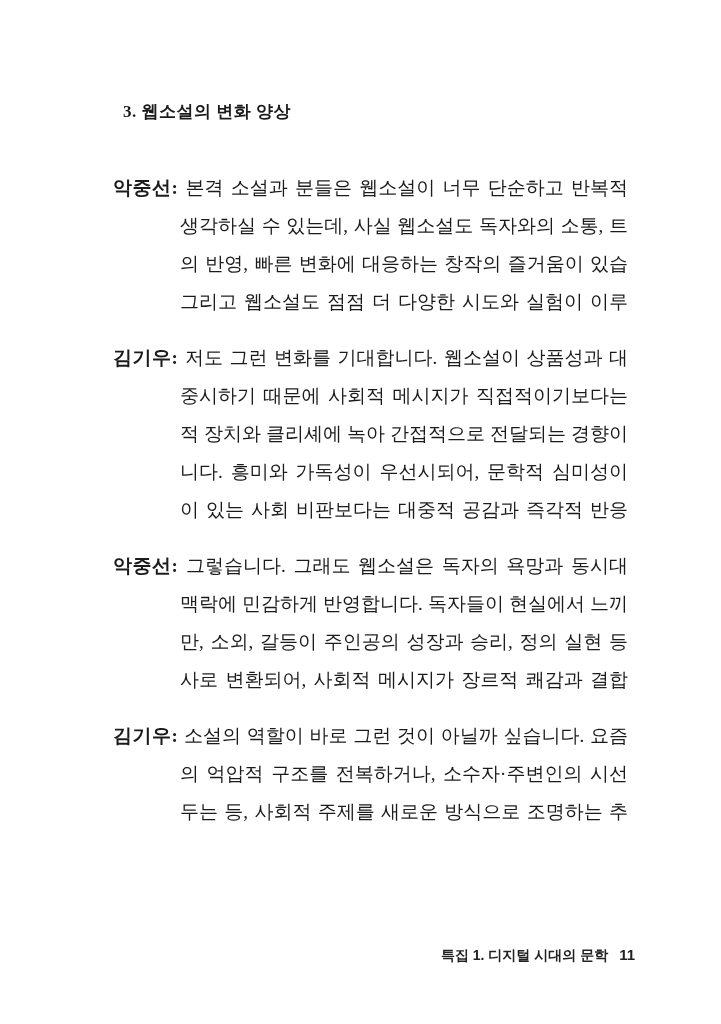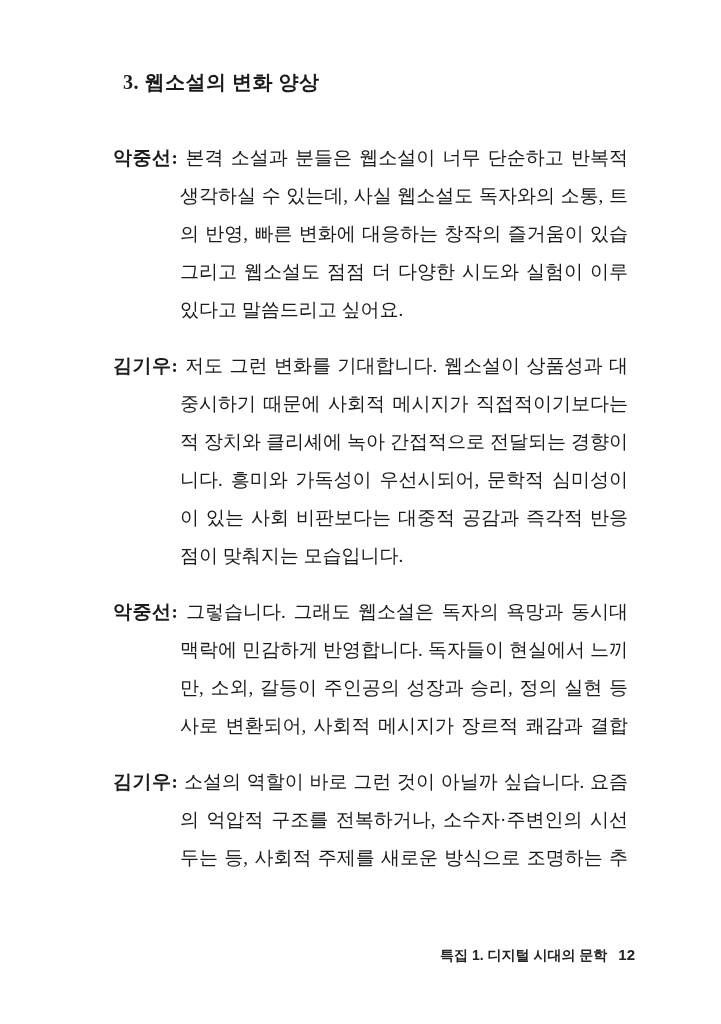--- a/index.html
+++ b/index.html
@@ -11,23 +11,23 @@
     position: relative;
     width: 721px;
     height: 1024px;
     margin: 0 auto;
     background: #ffffff;
     color: #1b1b1b;
     overflow: hidden;
   }
   .heading {
     margin: 0;
-    padding-top: 68px;
+    padding-top: 98px;
     margin-left: 123px;
-    font-size: 20px;
+    font-size: 17px;
     line-height: 28px;
     font-weight: bold;
     letter-spacing: 0.5px;
   }
   .dialogue {
     margin-top: 43px;
   }
   .para {
     margin: 0 93px 18px 113px;
     font-size: 19px;
@@ -68,45 +68,43 @@
 
   <h1 class="heading">3. 웹소설의 변화 양상</h1>
 
   <div class="dialogue">
 
     <div class="para">
       <div class="line first"><span class="speaker">악중선:</span> <span>본격 소설과 분들은 웹소설이 너무 단순하고 반복적이라고</span></div>
       <div class="line cont">생각하실 수 있는데, 사실 웹소설도 독자와의 소통, 트렌드</div>
       <div class="line cont">의 반영, 빠른 변화에 대응하는 창작의 즐거움이 있습니다.</div>
       <div class="line cont">그리고 웹소설도 점점 더 다양한 시도와 실험이 이루어지고</div>
-      <div class="line cont last">있다고 말씀드리고 싶어요.</div>
     </div>
 
     <div class="para">
       <div class="line first"><span class="speaker">김기우:</span> <span>저도 그런 변화를 기대합니다. 웹소설이 상품성과 대중성을</span></div>
       <div class="line cont">중시하기 때문에 사회적 메시지가 직접적이기보다는 장르</div>
       <div class="line cont">적 장치와 클리셰에 녹아 간접적으로 전달되는 경향이 있습</div>
       <div class="line cont">니다. 흥미와 가독성이 우선시되어, 문학적 심미성이나 깊</div>
       <div class="line cont">이 있는 사회 비판보다는 대중적 공감과 즉각적 반응에 초</div>
-      <div class="line cont last">점이 맞춰지는 모습입니다.</div>
     </div>
 
     <div class="para">
       <div class="line first"><span class="speaker">악중선:</span> <span>그렇습니다. 그래도 웹소설은 독자의 욕망과 동시대 사회적</span></div>
       <div class="line cont">맥락에 민감하게 반영합니다. 독자들이 현실에서 느끼는 불</div>
       <div class="line cont">만, 소외, 갈등이 주인공의 성장과 승리, 정의 실현 등의 서</div>
       <div class="line cont">사로 변환되어, 사회적 메시지가 장르적 쾌감과 결합해 자</div>
     </div>
 
     <div class="para">
       <div class="line first"><span class="speaker">김기우:</span> <span>소설의 역할이 바로 그런 것이 아닐까 싶습니다. 요즘은 현실</span></div>
       <div class="line cont">의 억압적 구조를 전복하거나, 소수자·주변인의 시선을 중심에</div>
       <div class="line cont">두는 등, 사회적 주제를 새로운 방식으로 조명하는 추세입니다.</div>
     </div>
 
   </div>
 
   <div class="footer">
     <span>특집 1. 디지털 시대의 문학</span>
-    <span class="page-num">12</span>
+    <span class="page-num">11</span>
   </div>
 
 </div>
 
 </body></html>

